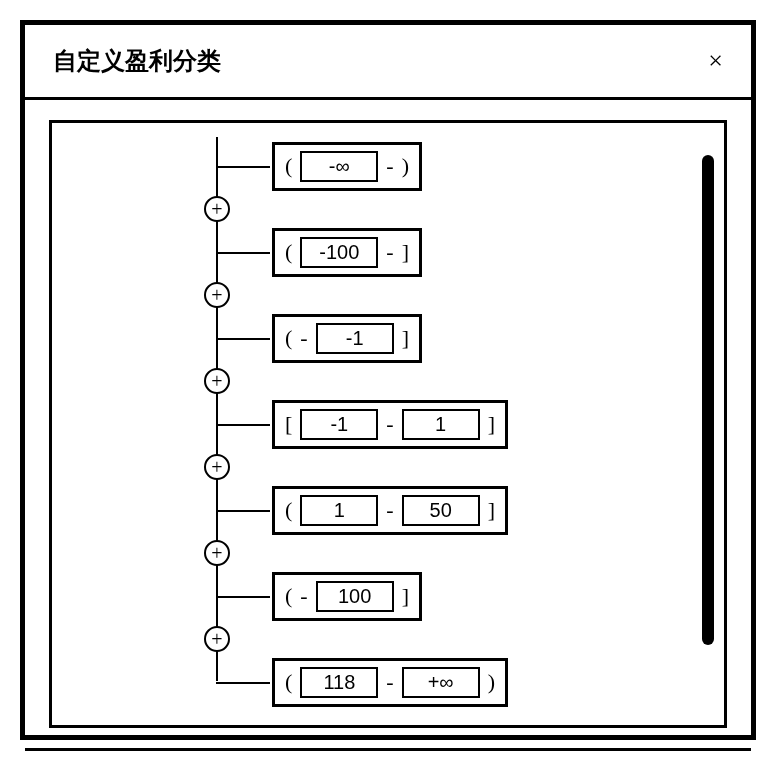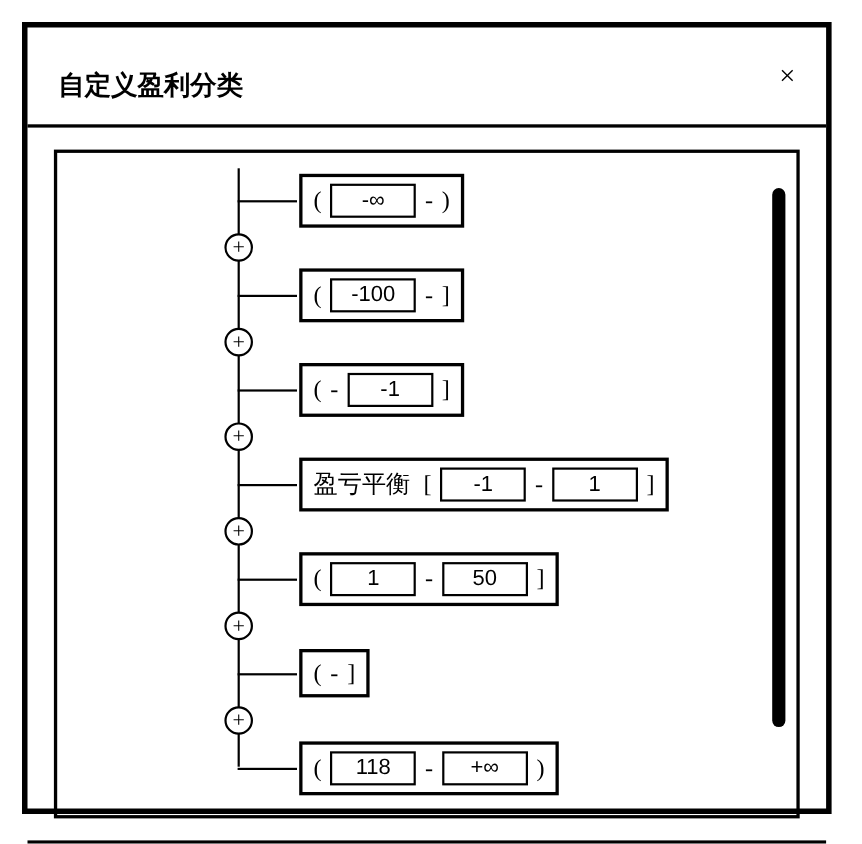--- a/index.html
+++ b/index.html
@@ -22,21 +22,20 @@
   .titlebar {
     display: flex;
     align-items: center;
     justify-content: space-between;
     padding: 20px 28px;
     border-bottom: 3px solid #000;
   }
   .title {
     font-size: 24px;
     font-weight: bold;
-    margin-top: 16px;
   }
   .close {
     font-size: 26px;
     cursor: pointer;
     user-select: none;
   }
   .body {
     flex: 1;
     padding: 20px 24px 20px 24px;
     position: relative;
@@ -194,21 +193,20 @@
         </div>
         <div class="addrow">
           <div class="plus">
               <span>+</span>
             </div>
         </div>
 
         <div class="row">
           <div class="hconn short"></div>
           <div class="rangebox">
-            <span class="lbl">盈亏平衡</span>
             <span class="br">[</span>
             <span class="val">-1</span>
             <span class="br">-</span>
             <span class="val">1</span>
             <span class="br">]</span>
           </div>
         </div>
         <div class="addrow">
           <div class="plus">
               <span>+</span>
@@ -229,20 +227,21 @@
           <div class="plus">
               <span>+</span>
             </div>
         </div>
 
         <div class="row">
           <div class="hconn short"></div>
           <div class="rangebox">
             <span class="br">(</span>
             <span class="br">-</span>
+            <span class="val">100</span>
             <span class="br">]</span>
           </div>
         </div>
         <div class="addrow">
           <div class="plus">
               <span>+</span>
             </div>
         </div>
 
         <div class="row">

